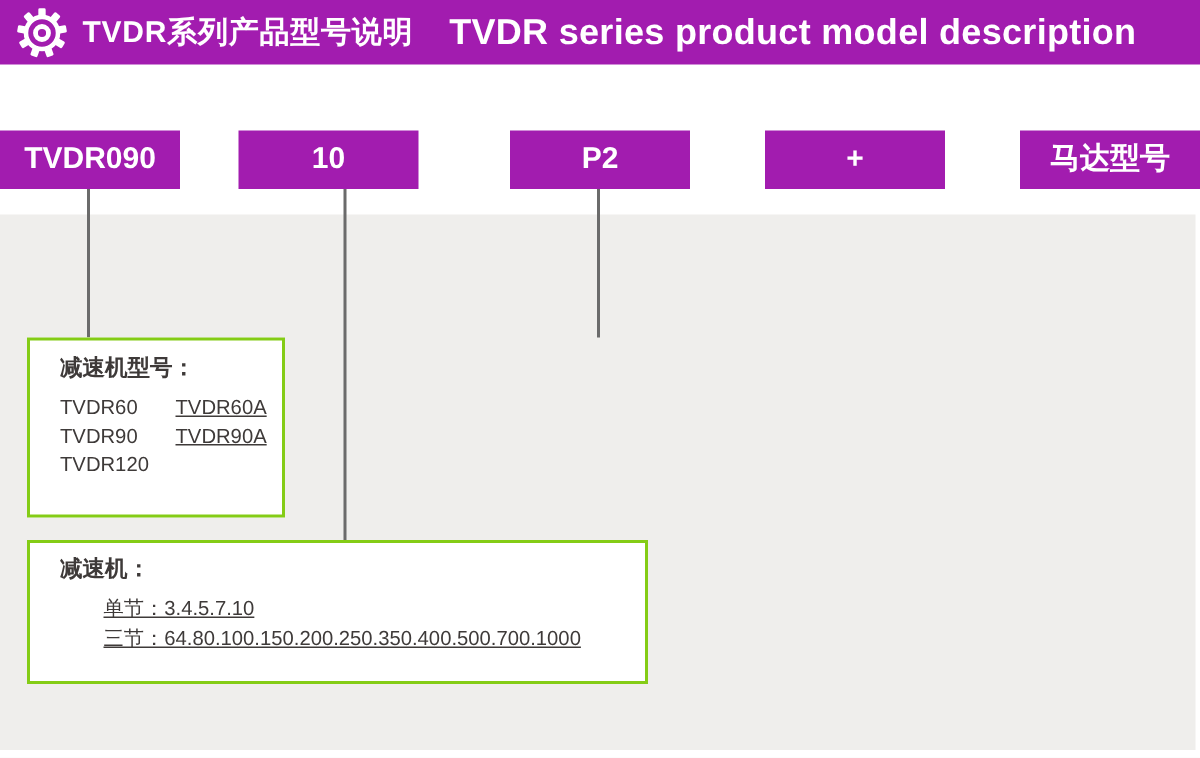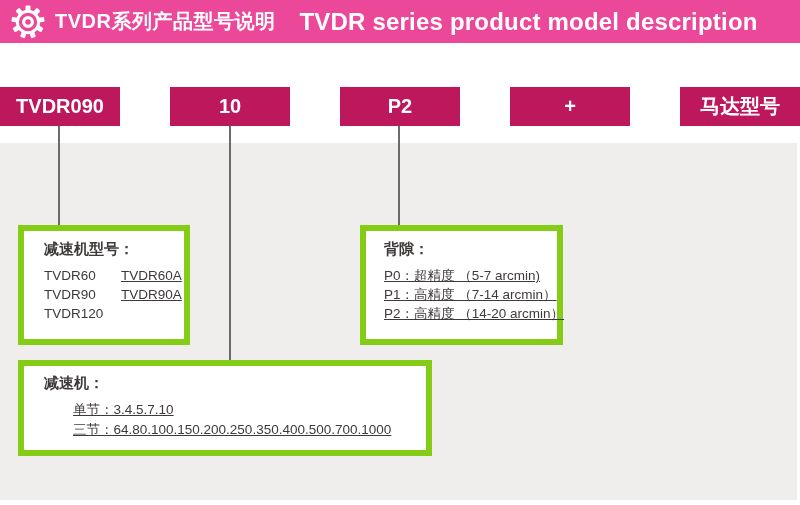--- a/index.html
+++ b/index.html
@@ -12,21 +12,21 @@
     height: 505px;
     background: #ffffff;
     overflow: hidden;
   }
 
   
   .header {
     position: absolute;
     left: 0; top: 0;
     width: 800px; height: 43px;
-    background: #ec4899;
+    background: #a21caf;
     display: flex;
     align-items: center;
     padding-left: 11px;
   }
   .gear { width: 34px; height: 34px; display: block; }
   .header-title-zh {
     color: #ffffff;
     font-size: 20px;
     font-weight: bold;
     margin-left: 10px;
@@ -40,30 +40,30 @@
     margin-left: 24px;
     letter-spacing: 0.2px;
     white-space: nowrap;
   }
 
   
   .segment {
     position: absolute;
     top: 87px;
     width: 120px; height: 39px;
-    background: #be185d;
+    background: #a21caf;
     color: #ffffff;
     font-size: 20px;
     font-weight: bold;
     text-align: center;
     line-height: 39px;
     white-space: nowrap;
   }
   .seg-0 { left: 0; }
-  .seg-1 { left: 170px; }
+  .seg-1 { left: 159px; }
   .seg-2 { left: 340px; }
   .seg-3 { left: 510px; }
   .seg-4 { left: 680px; }
 
   
   .canvas {
     position: absolute;
     left: 0; top: 143px;
     width: 797px; height: 357px;
     background: #efeeec;
@@ -76,21 +76,21 @@
     background: #6b6b6b;
   }
   .vline-1 { left: 58px;  top: 126px; height: 99px; }
   .vline-2 { left: 229px; top: 126px; height: 234px; }
   .vline-3 { left: 398px; top: 126px; height: 99px; }
 
   
   .callout {
     position: absolute;
     background: #ffffff;
-    border: 6px solid #84cc16;
+    border: 2px solid #84cc16;
     color: #3e3a39;
   }
   .callout-reducer-model { left: 18px;  top: 225px; width: 172px; height: 120px; padding: 9px 0 0 20px; }
   .callout-backlash      { left: 360px; top: 225px; width: 203px; height: 120px; padding: 9px 0 0 18px; }
   .callout-ratio         { left: 18px;  top: 360px; width: 414px; height: 96px;  padding: 8px 0 0 20px; }
 
   .callout-title {
     font-size: 15px;
     font-weight: bold;
     margin-bottom: 7px;
@@ -148,26 +148,20 @@
       <span class="model-col-1">TVDR60</span><span>TVDR60A</span>
     </div>
     <div class="callout-line">
       <span class="model-col-1">TVDR90</span><span>TVDR90A</span>
     </div>
     <div class="callout-line">
       <span class="model-col-1">TVDR120</span><span></span>
     </div>
   </div>
 
-  <div class="callout callout-backlash">
-    <div class="callout-title">背隙：</div>
-    <div class="callout-line">P0：超精度 （5-7 arcmin)</div>
-    <div class="callout-line">P1：高精度 （7-14 arcmin）</div>
-    <div class="callout-line">P2：高精度 （14-20 arcmin）</div>
-  </div>
 
   <div class="callout callout-ratio">
     <div class="callout-title">减速机：</div>
     <div class="callout-line">单节：3.4.5.7.10</div>
     <div class="callout-line">三节：64.80.100.150.200.250.350.400.500.700.1000</div>
   </div>
 
 </div>
 
 </body></html>

